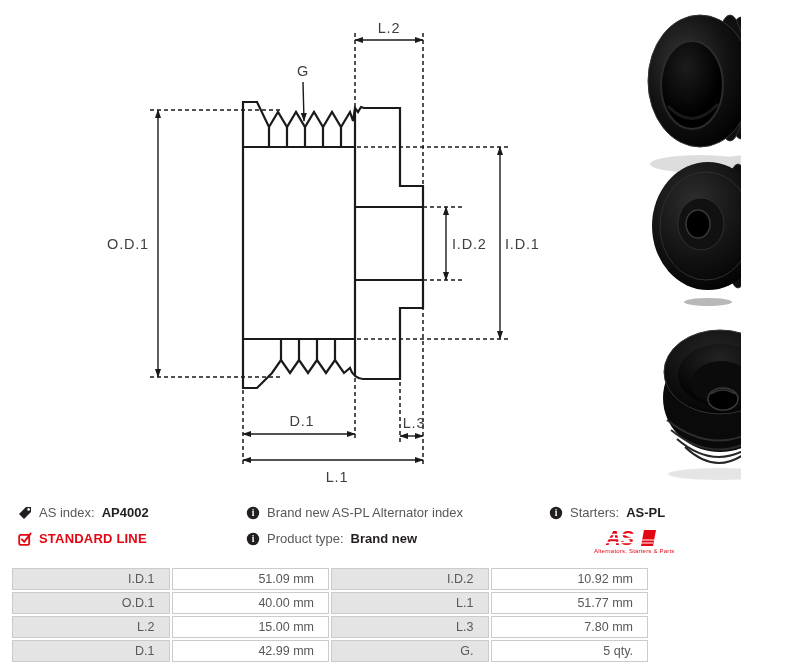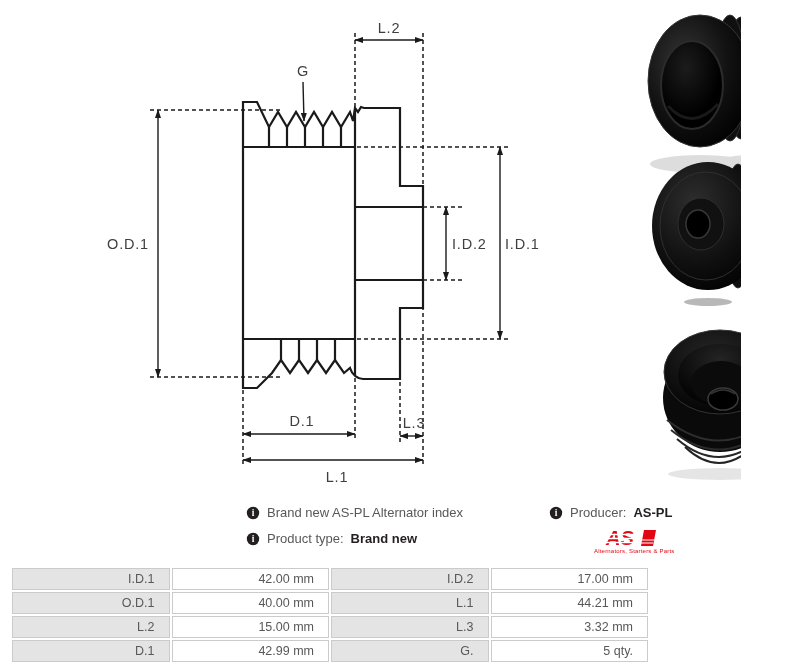--- a/index.html
+++ b/index.html
@@ -191,20 +191,41 @@
         <ellipse cx="75" cy="62" rx="56" ry="42" fill="none" stroke="#333333" stroke-width="1"></ellipse>
         <ellipse cx="75" cy="65" rx="42" ry="31" fill="url(#pg3b)"></ellipse>
         <ellipse cx="76" cy="73" rx="30" ry="22" fill="#0b0b0b"></ellipse>
         <ellipse cx="78" cy="89" rx="15" ry="11" fill="#000000" stroke="#3a3a3a" stroke-width="1.5"></ellipse>
         <path d="M 66,84 Q 78,76 90,84" fill="none" stroke="#4a4a4a" stroke-width="1.5" opacity="0.7"></path>
         <ellipse cx="75" cy="164" rx="52" ry="6" fill="#000" opacity="0.10"></ellipse>
       </g>
     </svg>
   </div>
 
+  <div class="info-col" id="info-col-1">
+    <div class="info-row">
+      <span class="icon-box">
+        <svg viewBox="0 0 14 14">
+            <path d="M1,8 L8,1 L13,1 L13,6 L6,13 Z" fill="#231f20"></path>
+            <circle cx="10.6" cy="3.4" r="1.3" fill="#ffffff"></circle>
+          </svg>
+      </span>
+      <span>AS index:</span>
+      <b>AP4002</b>
+    </div>
+    <div class="info-row">
+      <span class="icon-box">
+        <svg viewBox="0 0 14 14">
+            <rect x="1.2" y="2.8" width="10" height="10" rx="1.6" fill="none" stroke="#e30613" stroke-width="1.8"></rect>
+            <path d="M3.8,7.4 L6.2,9.8 L12.6,1.6" fill="none" stroke="#e30613" stroke-width="1.9" stroke-linecap="round"></path>
+          </svg>
+      </span>
+      <span class="red-bold">STANDARD LINE</span>
+    </div>
+  </div>
 
   <div class="info-col" id="info-col-2">
     <div class="info-row">
       <span class="icon-box">
         <svg viewBox="0 0 14 14">
             <circle cx="7" cy="7" r="6.2" fill="#231f20"></circle>
             <text x="7" y="10.4" text-anchor="middle" font-family="Liberation Serif, serif" font-size="9.5" font-weight="bold" fill="#ffffff">i</text>
           </svg>
       </span>
       <span>Brand new AS-PL Alternator index</span>
@@ -222,21 +243,21 @@
   </div>
 
   <div class="info-col" id="info-col-3">
     <div class="info-row">
       <span class="icon-box">
         <svg viewBox="0 0 14 14">
             <circle cx="7" cy="7" r="6.2" fill="#231f20"></circle>
             <text x="7" y="10.4" text-anchor="middle" font-family="Liberation Serif, serif" font-size="9.5" font-weight="bold" fill="#ffffff">i</text>
           </svg>
       </span>
-      <span>Producer:</span>
+      <span>Starters:</span>
       <b>AS-PL</b>
     </div>
     <div class="brand-logo">
       <svg viewBox="0 0 60 20">
         <text x="8" y="17" font-family="Liberation Sans, sans-serif" font-size="20" font-weight="bold" font-style="italic" fill="#e30613">AS</text>
         <g stroke="#ffffff" stroke-width="1.4">
           <line x1="4" y1="6.5" x2="42" y2="6.5"></line>
             <line x1="4" y1="10.5" x2="42" y2="10.5"></line>
             <line x1="4" y1="14.5" x2="42" y2="14.5"></line>
         </g>
@@ -247,35 +268,35 @@
         </g>
       </svg>
       <div class="brand-tagline">Alternators, Starters &amp; Parts</div>
     </div>
   </div>
 
   <table class="spec-table">
     <tbody>
       <tr>
         <td class="lbl">I.D.1</td>
-        <td class="val">42.00 mm</td>
+        <td class="val">51.09 mm</td>
         <td class="lbl">I.D.2</td>
-        <td class="val">17.00 mm</td>
+        <td class="val">10.92 mm</td>
       </tr>
       <tr>
         <td class="lbl">O.D.1</td>
         <td class="val">40.00 mm</td>
         <td class="lbl">L.1</td>
-        <td class="val">44.21 mm</td>
+        <td class="val">51.77 mm</td>
       </tr>
       <tr>
         <td class="lbl">L.2</td>
         <td class="val">15.00 mm</td>
         <td class="lbl">L.3</td>
-        <td class="val">3.32 mm</td>
+        <td class="val">7.80 mm</td>
       </tr>
       <tr>
         <td class="lbl">D.1</td>
         <td class="val">42.99 mm</td>
         <td class="lbl">G.</td>
         <td class="val">5 qty.</td>
       </tr>
     </tbody>
   </table>
 

